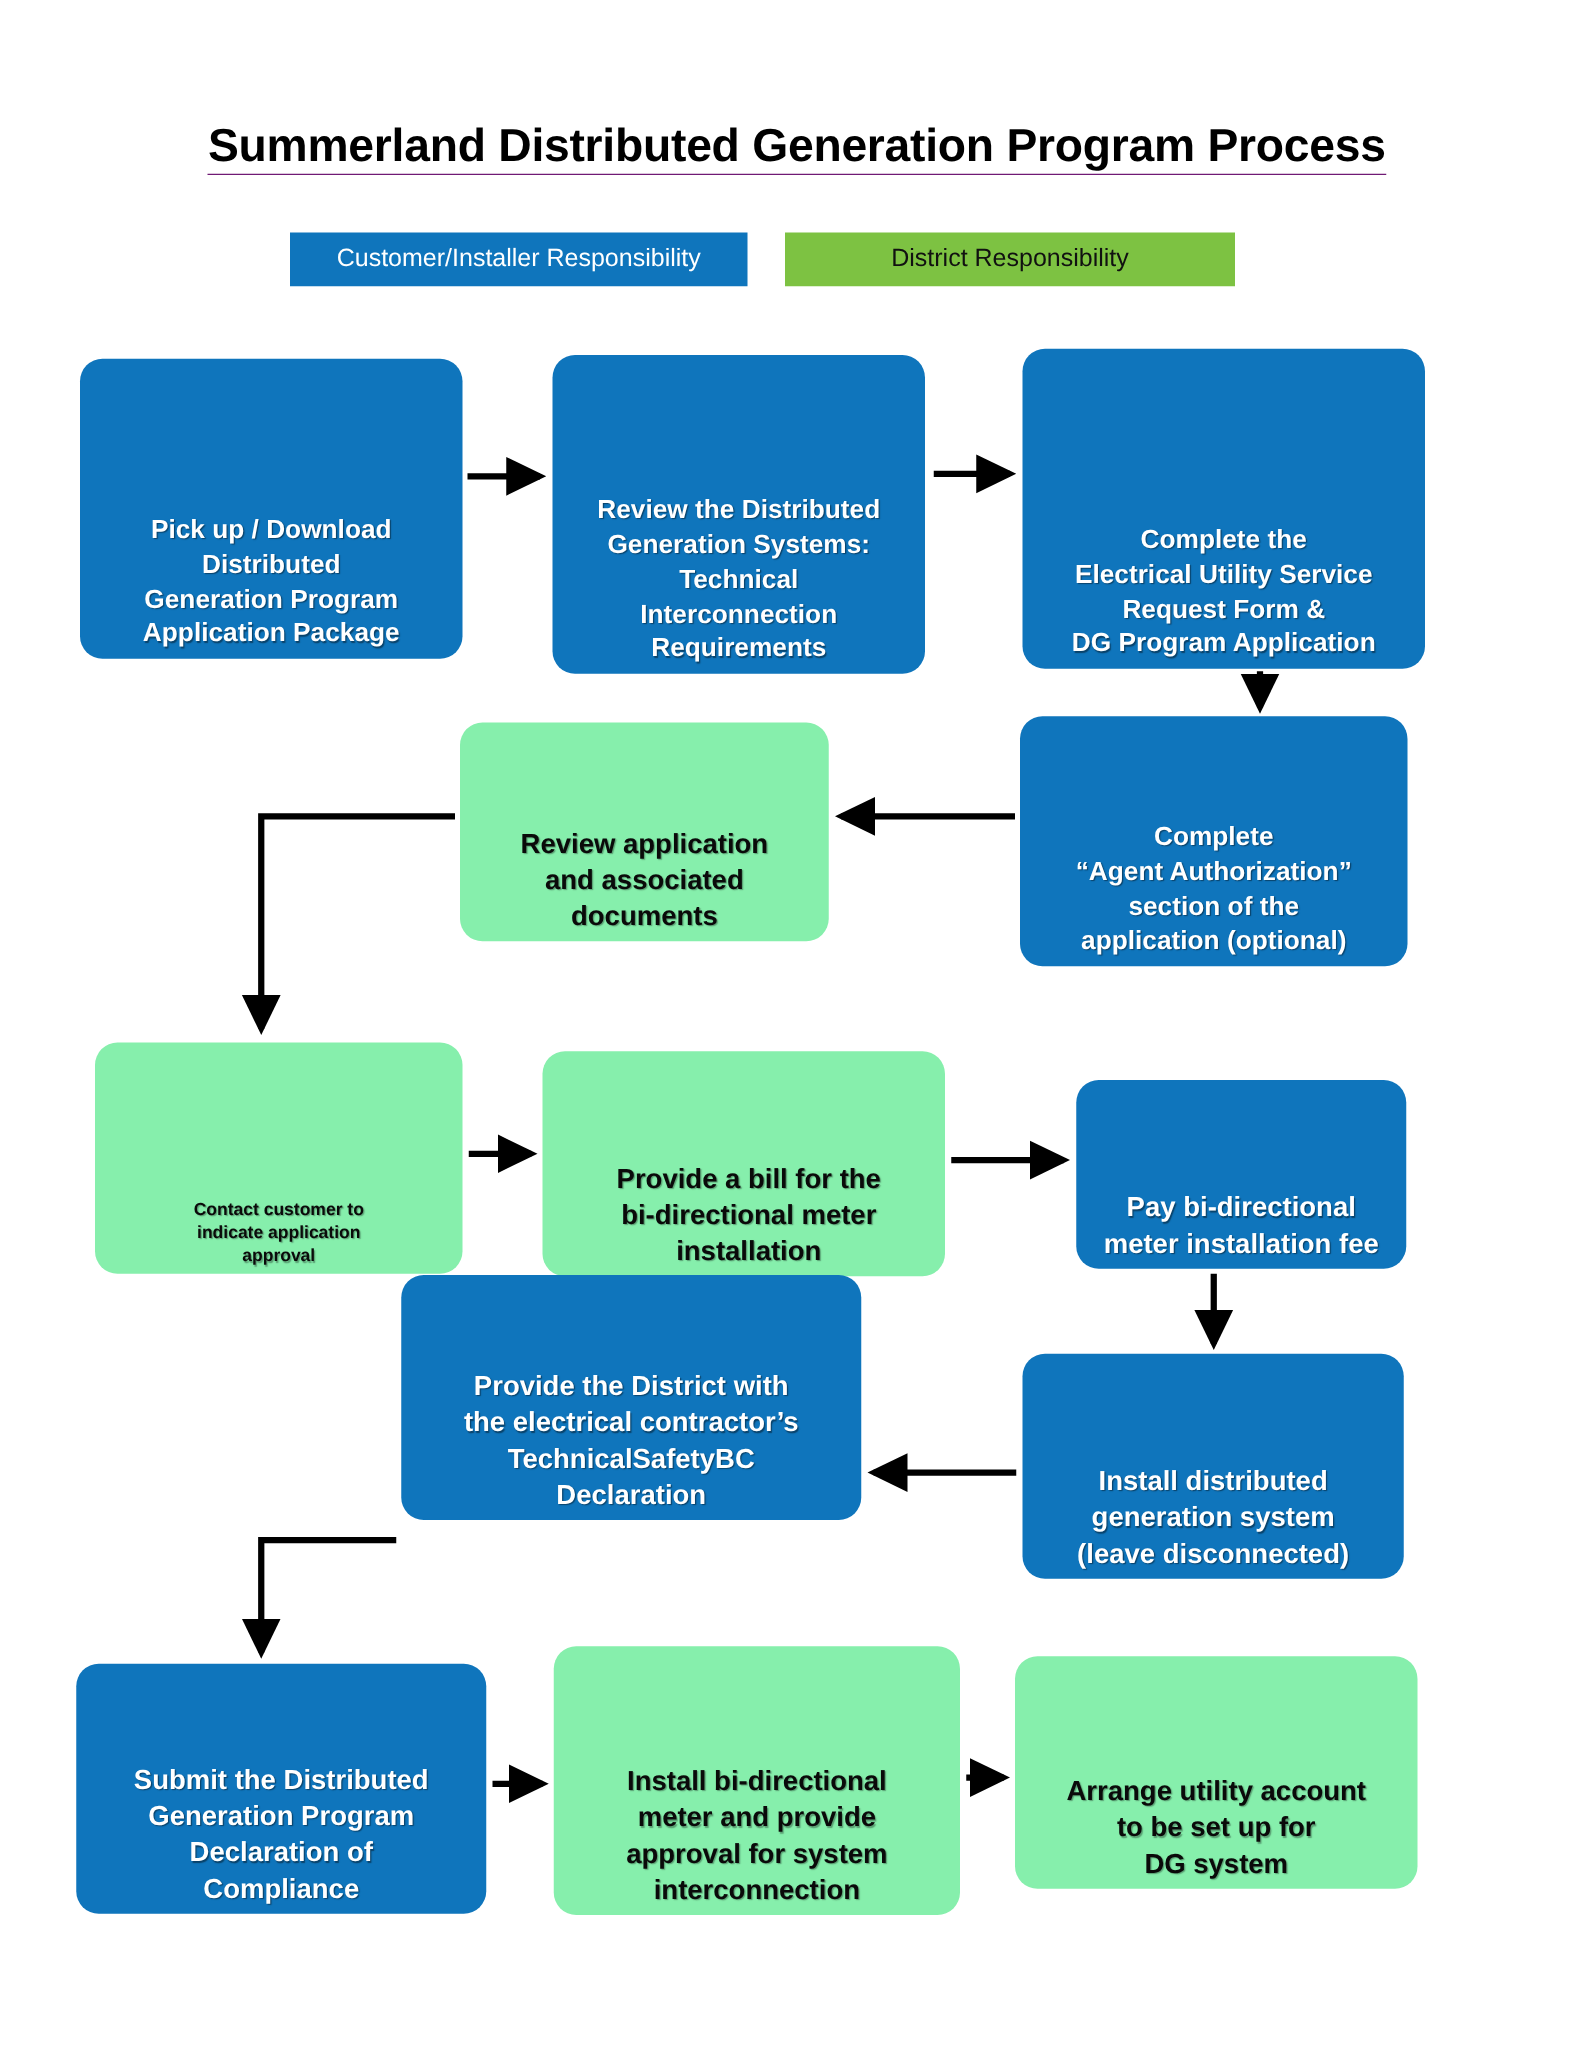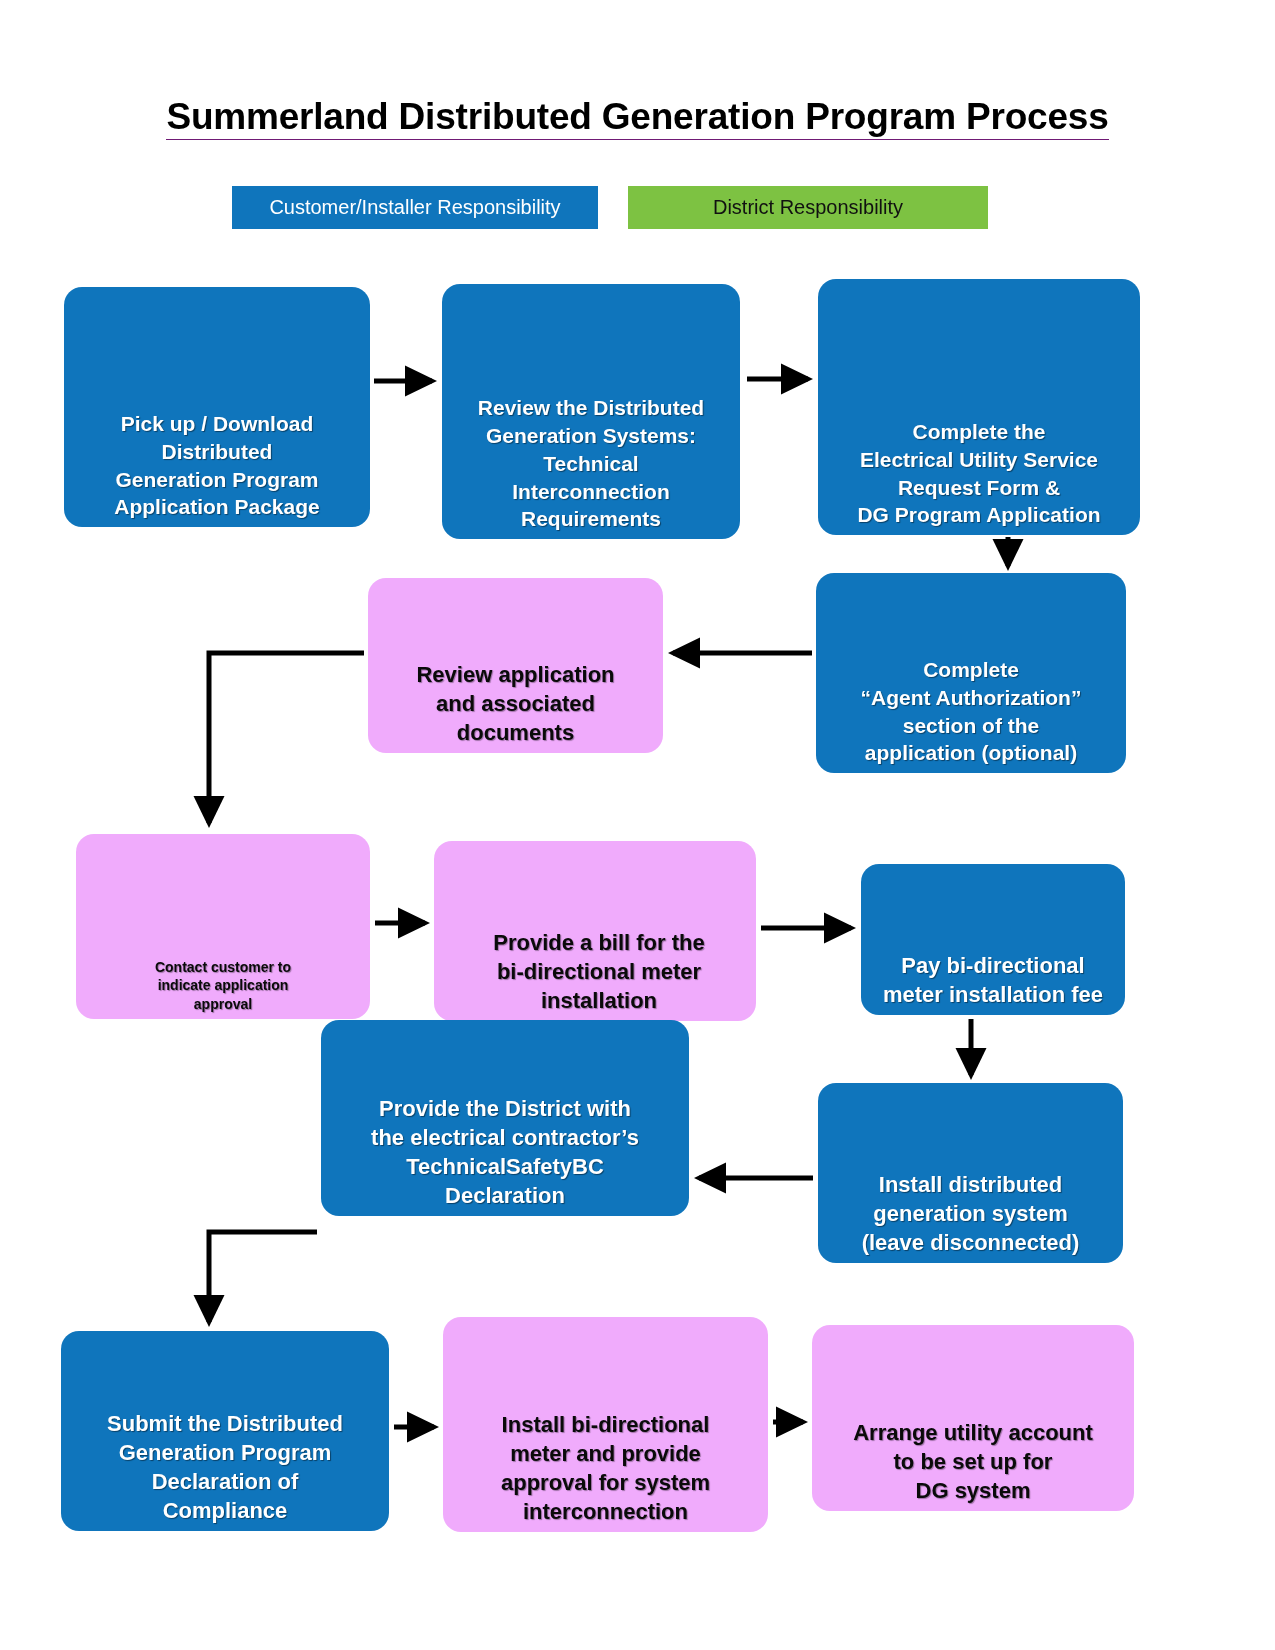--- a/index.html
+++ b/index.html
@@ -64,21 +64,21 @@
     display: block;
     width: 100%;
     white-space: pre-line;
   }
   .node.blue {
     background: #0F75BC;
     color: #ffffff;
     text-shadow: 1px 1px 1px rgba(0,0,0,0.45);
   }
   .node.green {
-    background: #f0abfc;
+    background: #86efac;
     color: #0a0a0a;
     text-shadow: 1px 1px 1px rgba(0,0,0,0.35);
   }
   .conn {
     position: absolute;
     pointer-events: none;
   }
   .conn svg {
     display: block;
     overflow: visible;

